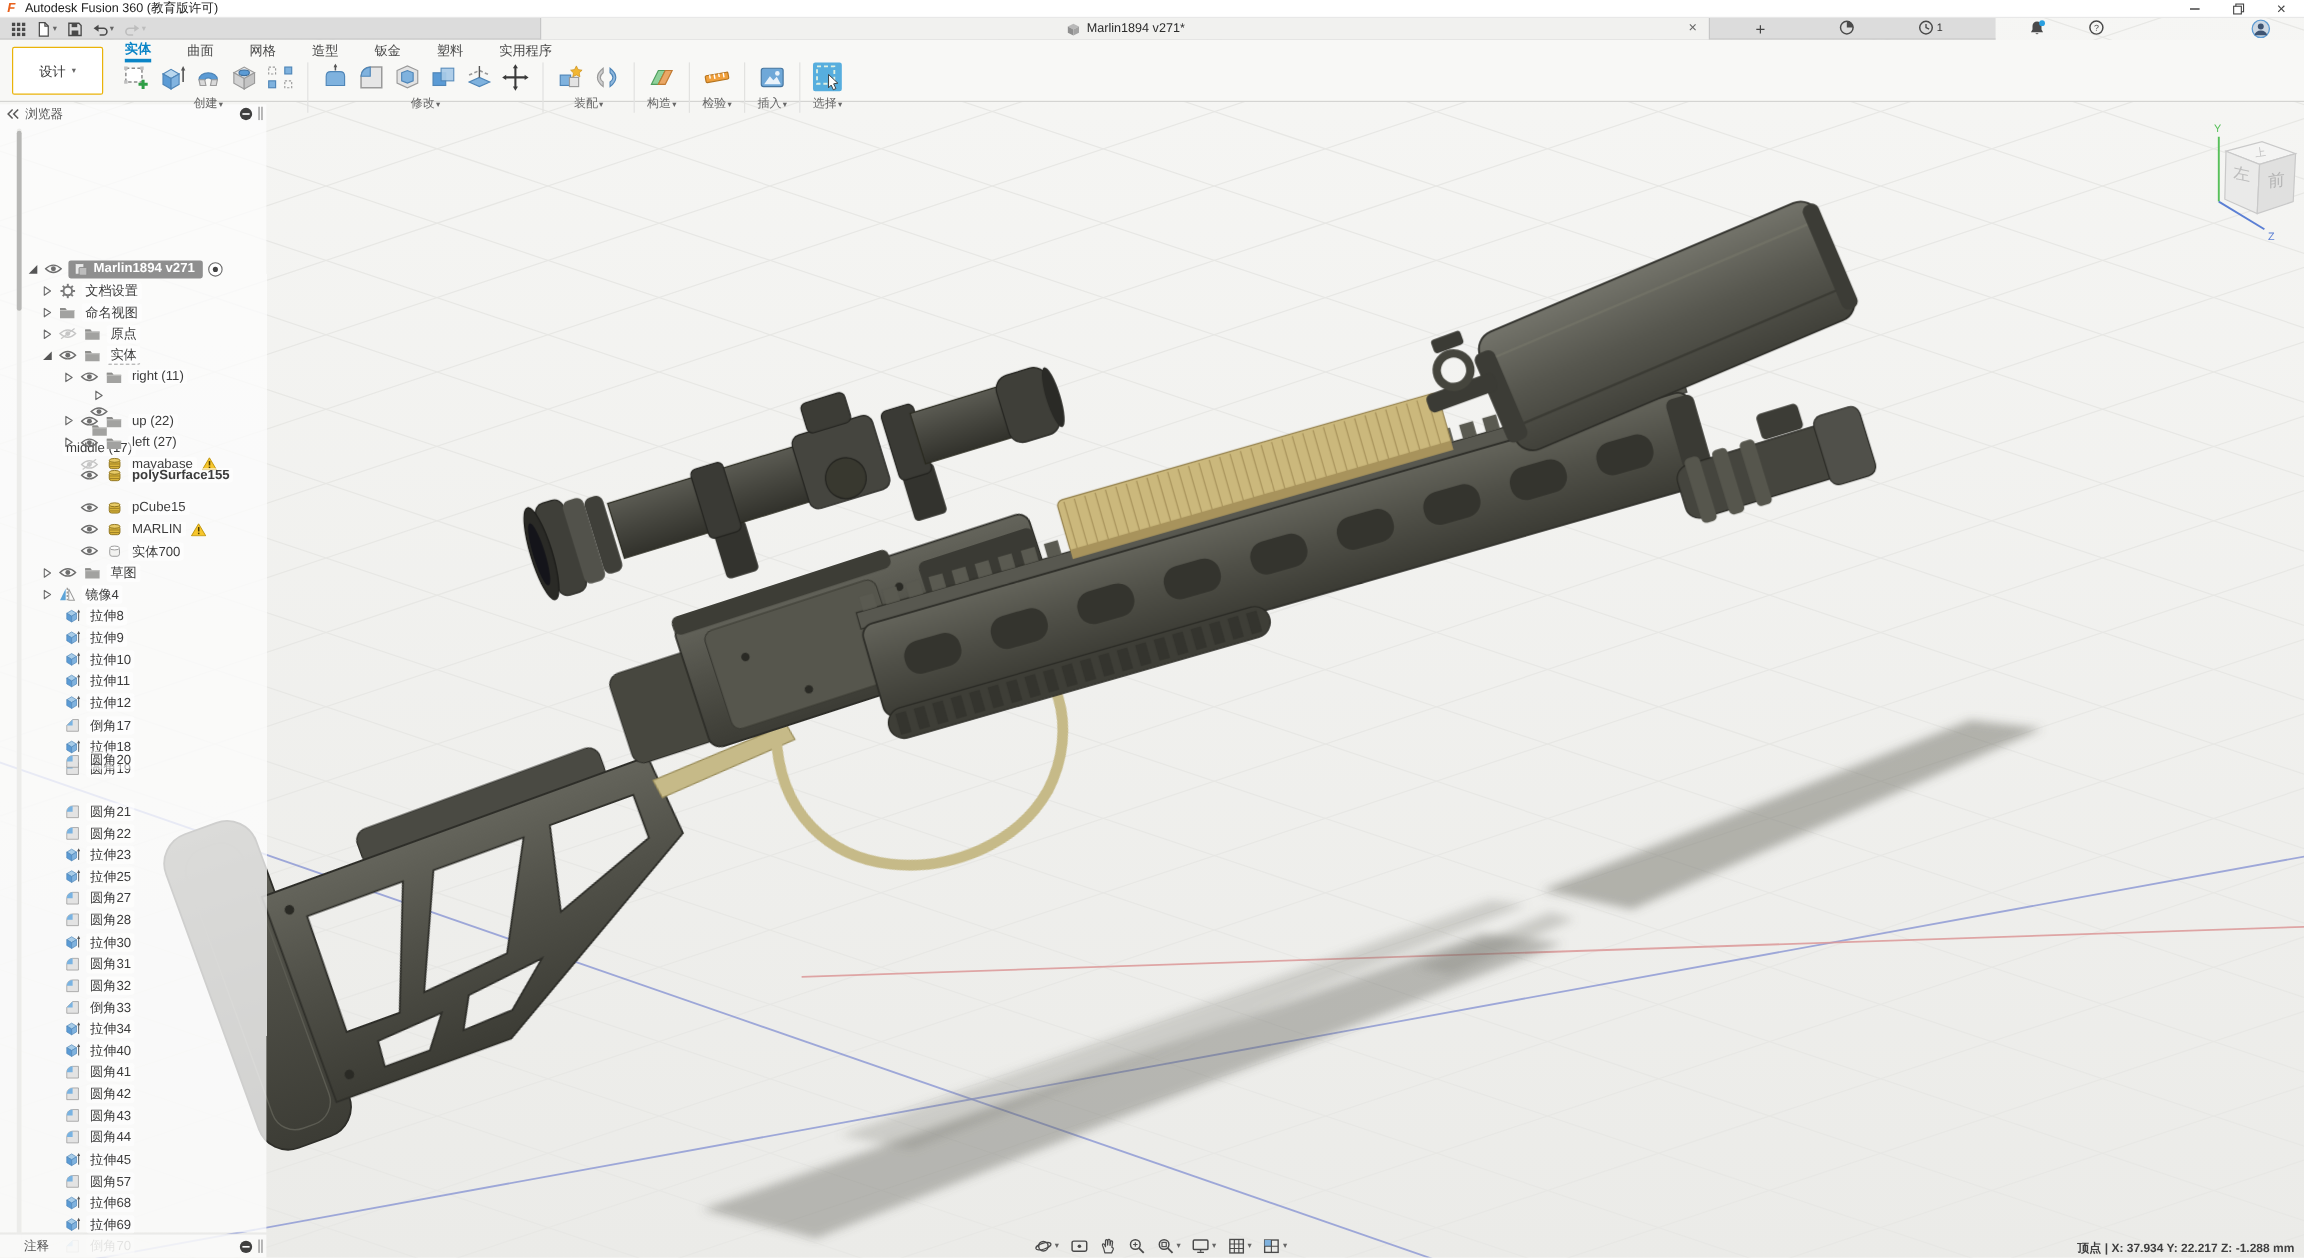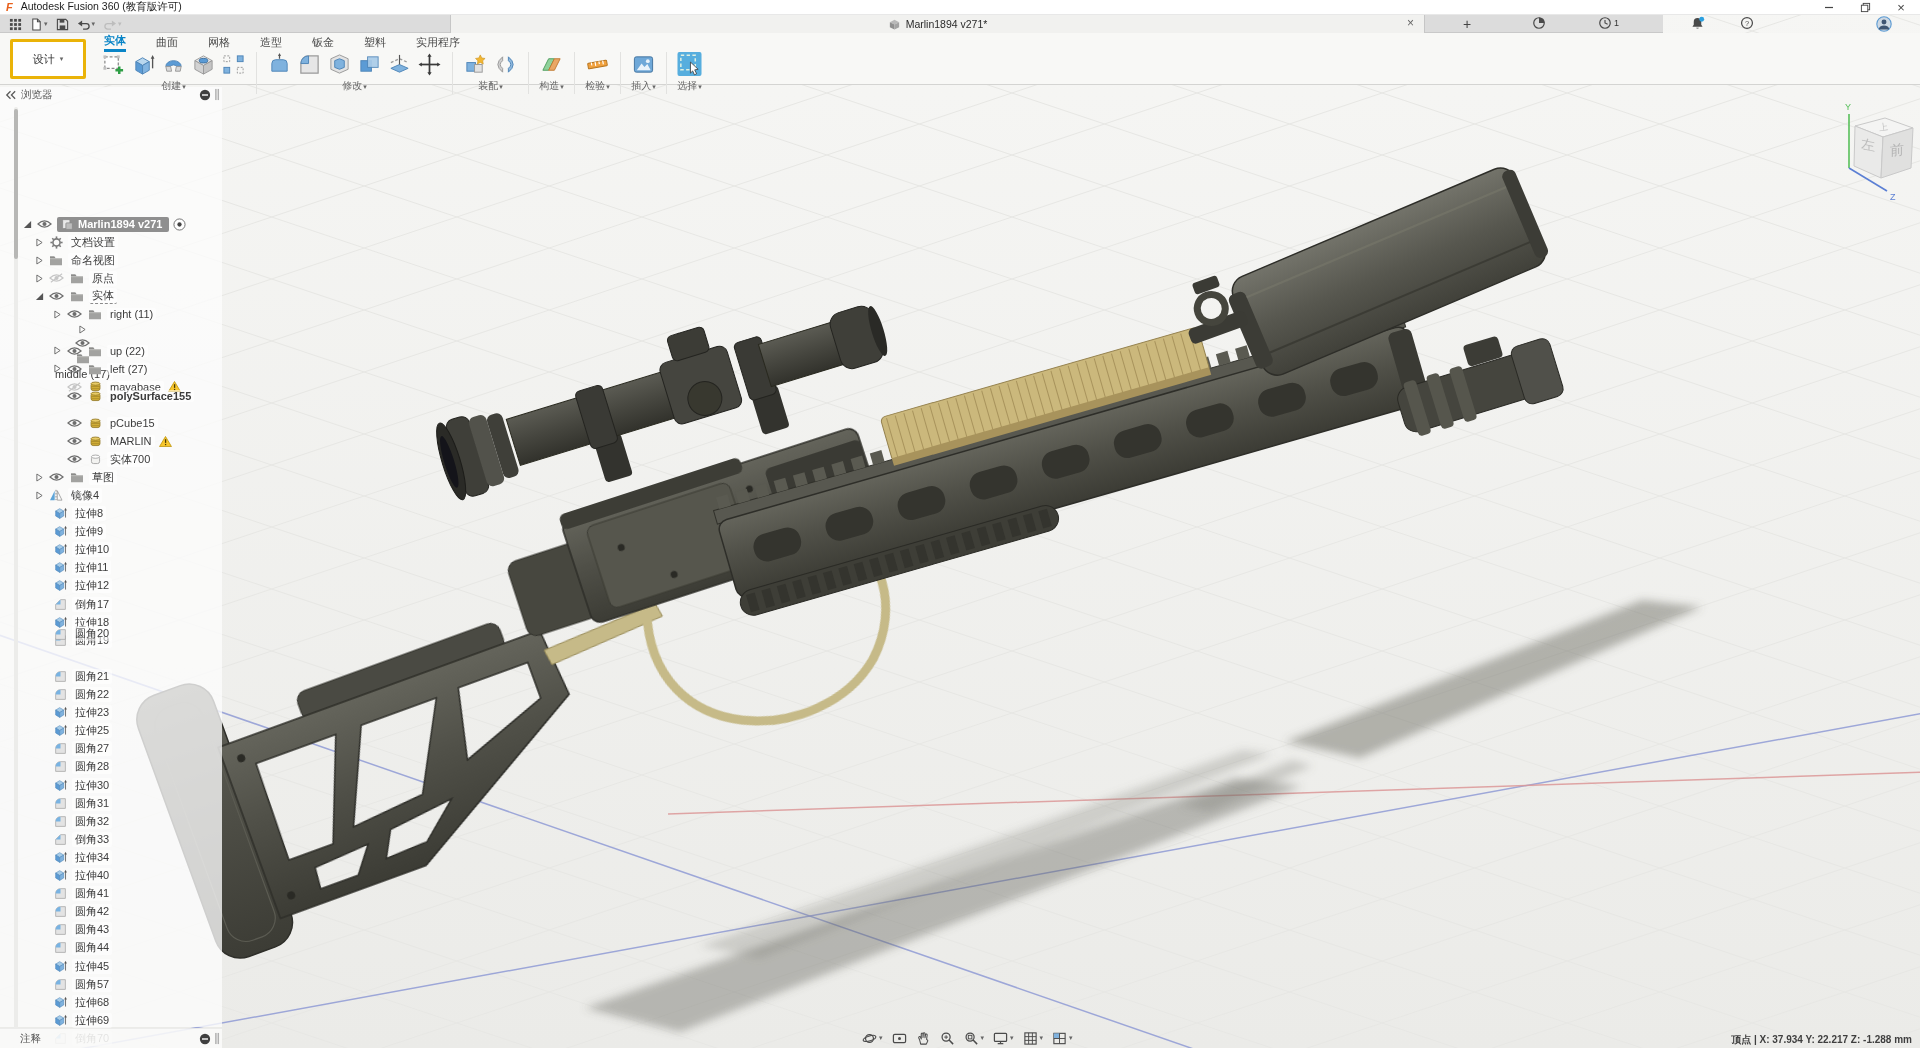--- a/index.html
+++ b/index.html
@@ -20,21 +20,21 @@
   .qat .qbtn{display:flex;align-items:center;padding:0 3px;height:15px}
   .caret{font-size:7px;color:#666;margin-left:1px}
   #doc-tab{position:absolute;left:450px;top:0;width:975px;height:18px;background:#f1f1ef;border-left:1px solid #c6c6c6;border-right:1px solid #c6c6c6;display:flex;align-items:center;justify-content:center;gap:5px}
   #doc-tab .doc-label{font-size:10.5px;color:#2b2b2b}
   #tab-close{position:absolute;right:10px;top:1px;color:#666;font-size:12px;line-height:14px}
   #tab-new{position:absolute;left:1458px;top:1px;font-size:14px;color:#444;width:18px;text-align:center}
   .tright{position:absolute;top:1px;display:flex;align-items:center}
   #notif-badge{font-size:9px;color:#333;margin-left:2px}
   
   #ribbon{position:absolute;left:0;top:33px;width:1920px;height:52px;background:#f8f8f6;border-bottom:1px solid #d4d4d2;z-index:20}
-  #design-dropdown{position:absolute;left:10px;top:6px;width:76px;height:40px;background:#fff;border:3px solid #eab308;border-radius:2px;display:flex;align-items:center;justify-content:center;gap:4px;font-size:11px;color:#333}
+  #design-dropdown{position:absolute;left:10px;top:6px;width:76px;height:40px;background:#fff;border:1px solid #eab308;border-radius:2px;display:flex;align-items:center;justify-content:center;gap:4px;font-size:11px;color:#333}
   #ribbon-tabs{position:absolute;left:104px;top:2px;display:flex;gap:30px;height:15px;align-items:center}
   .rtab{font-size:11px;color:#4a4a4a;padding-bottom:1px}
   .rtab.active{color:#0a85c7;font-weight:bold;border-bottom:3px solid #0a85c7}
   #ribbon-groups{position:absolute;left:96px;top:18px;display:flex;align-items:flex-start}
   .rgroup{display:flex;flex-direction:column;align-items:center;padding:0 4px}
   .ricons{display:flex;gap:3px;height:26px;align-items:center}
   .ricon{width:27px;height:26px;border:none;background:transparent;padding:1px;display:flex;align-items:center;justify-content:center}
   .ricon svg{width:23px;height:23px}
   .ricon.sel svg{width:26px;height:26px}
   .rlabel{font-size:10px;color:#666;margin-top:2px;white-space:nowrap}

